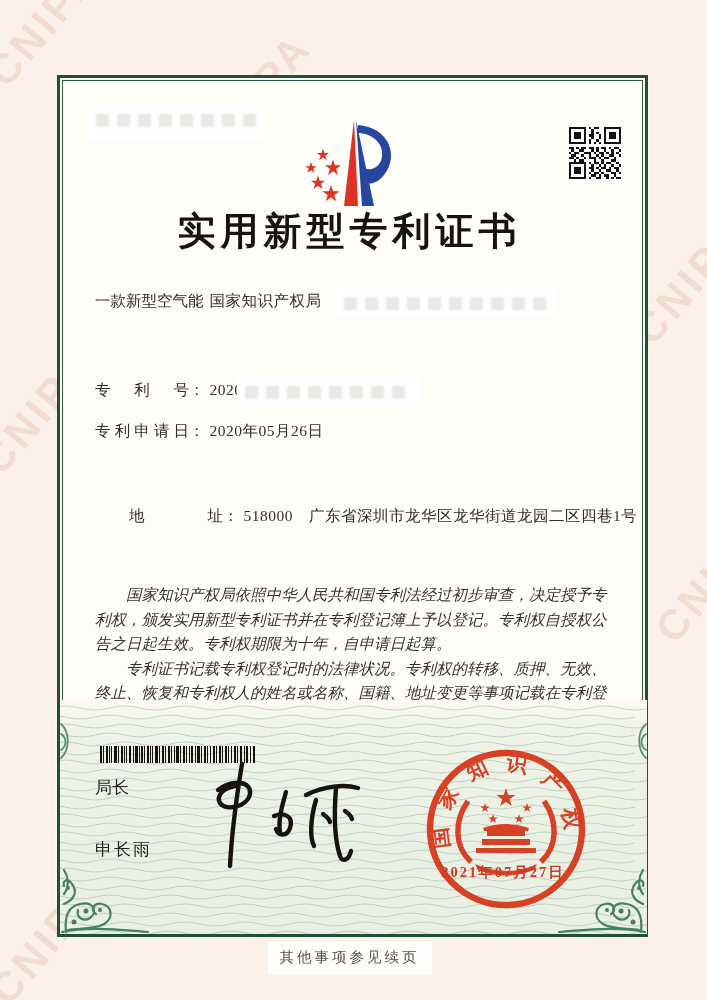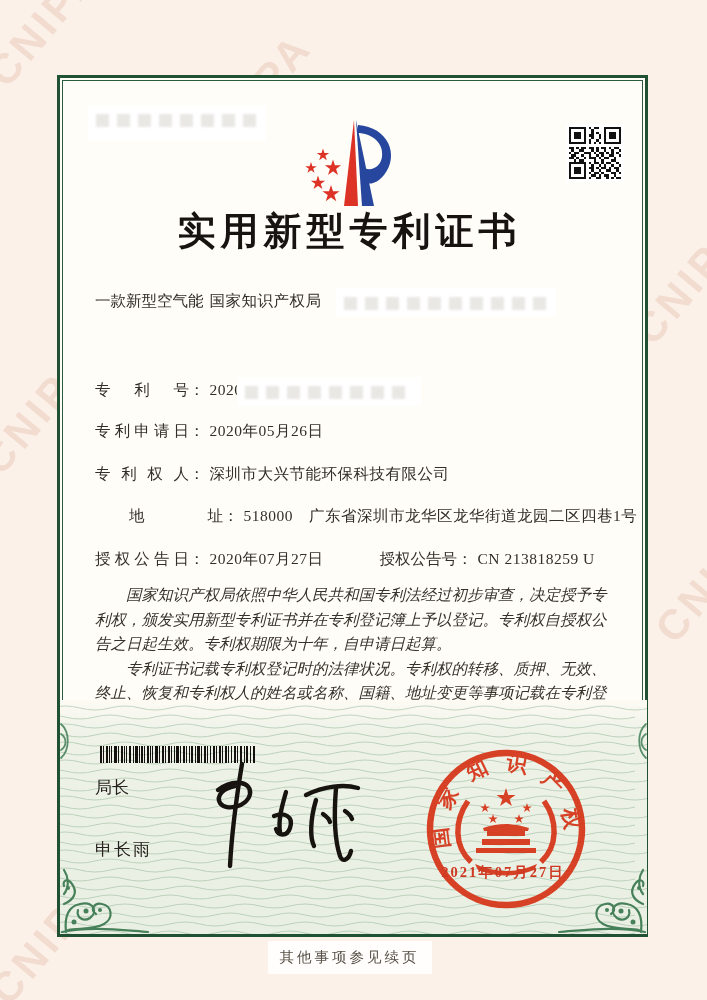--- a/index.html
+++ b/index.html
@@ -142,31 +142,25 @@
     <span class="flabel">专利号</span><span class="fcolon">：</span><span class="fvalue">2020</span>
   </div>
   <div class="redact" style="left:237px;top:377px;width:184px;height:29px;">
     <div class="smudge"></div>
   </div>
 
   <div class="frow" style="top:421px;">
     <span class="flabel">专利申请日</span><span class="fcolon">：</span><span class="fvalue">2020年05月26日</span>
   </div>
 
-  <div class="frow" style="top:464px;">
-    <span class="flabel">专利权人</span><span class="fcolon">：</span><span class="fvalue">深圳市大兴节能环保科技有限公司</span>
-  </div>
 
   <div class="frow" style="top:506px;margin-left:34px;">
     <span class="flabel">地址</span><span class="fcolon">：</span><span class="fvalue">518000　广东省深圳市龙华区龙华街道龙园二区四巷1号</span>
   </div>
 
-  <div class="frow" style="top:549px;">
-    <span class="flabel">授权公告日</span><span class="fcolon">：</span><span class="fvalue">2020年07月27日</span><span class="fgroup2"><span>授权公告号</span><span>：</span><span class="fvalue">CN 213818259 U</span></span>
-  </div>
 
   <div class="paras">
     <p>国家知识产权局依照中华人民共和国专利法经过初步审查，决定授予专利权，颁发实用新型专利证书并在专利登记簿上予以登记。专利权自授权公告之日起生效。专利权期限为十年，自申请日起算。</p>
     <p>专利证书记载专利权登记时的法律状况。专利权的转移、质押、无效、终止、恢复和专利权人的姓名或名称、国籍、地址变更等事项记载在专利登记簿上。</p>
   </div>
 
   <div class="green-panel">
     <svg class="guilloche" width="587" height="234" viewBox="0 0 587 234">
       <defs>
         <path id="wave" d="M0 0 q15 -4 30 0 t30 0 t30 0 t30 0 t30 0 t30 0 t30 0 t30 0 t30 0 t30 0 t30 0 t30 0 t30 0 t30 0 t30 0 t30 0 t30 0 t30 0 t30 0 t30 0" fill="none" stroke="#9dbda0" stroke-width="1"></path>

